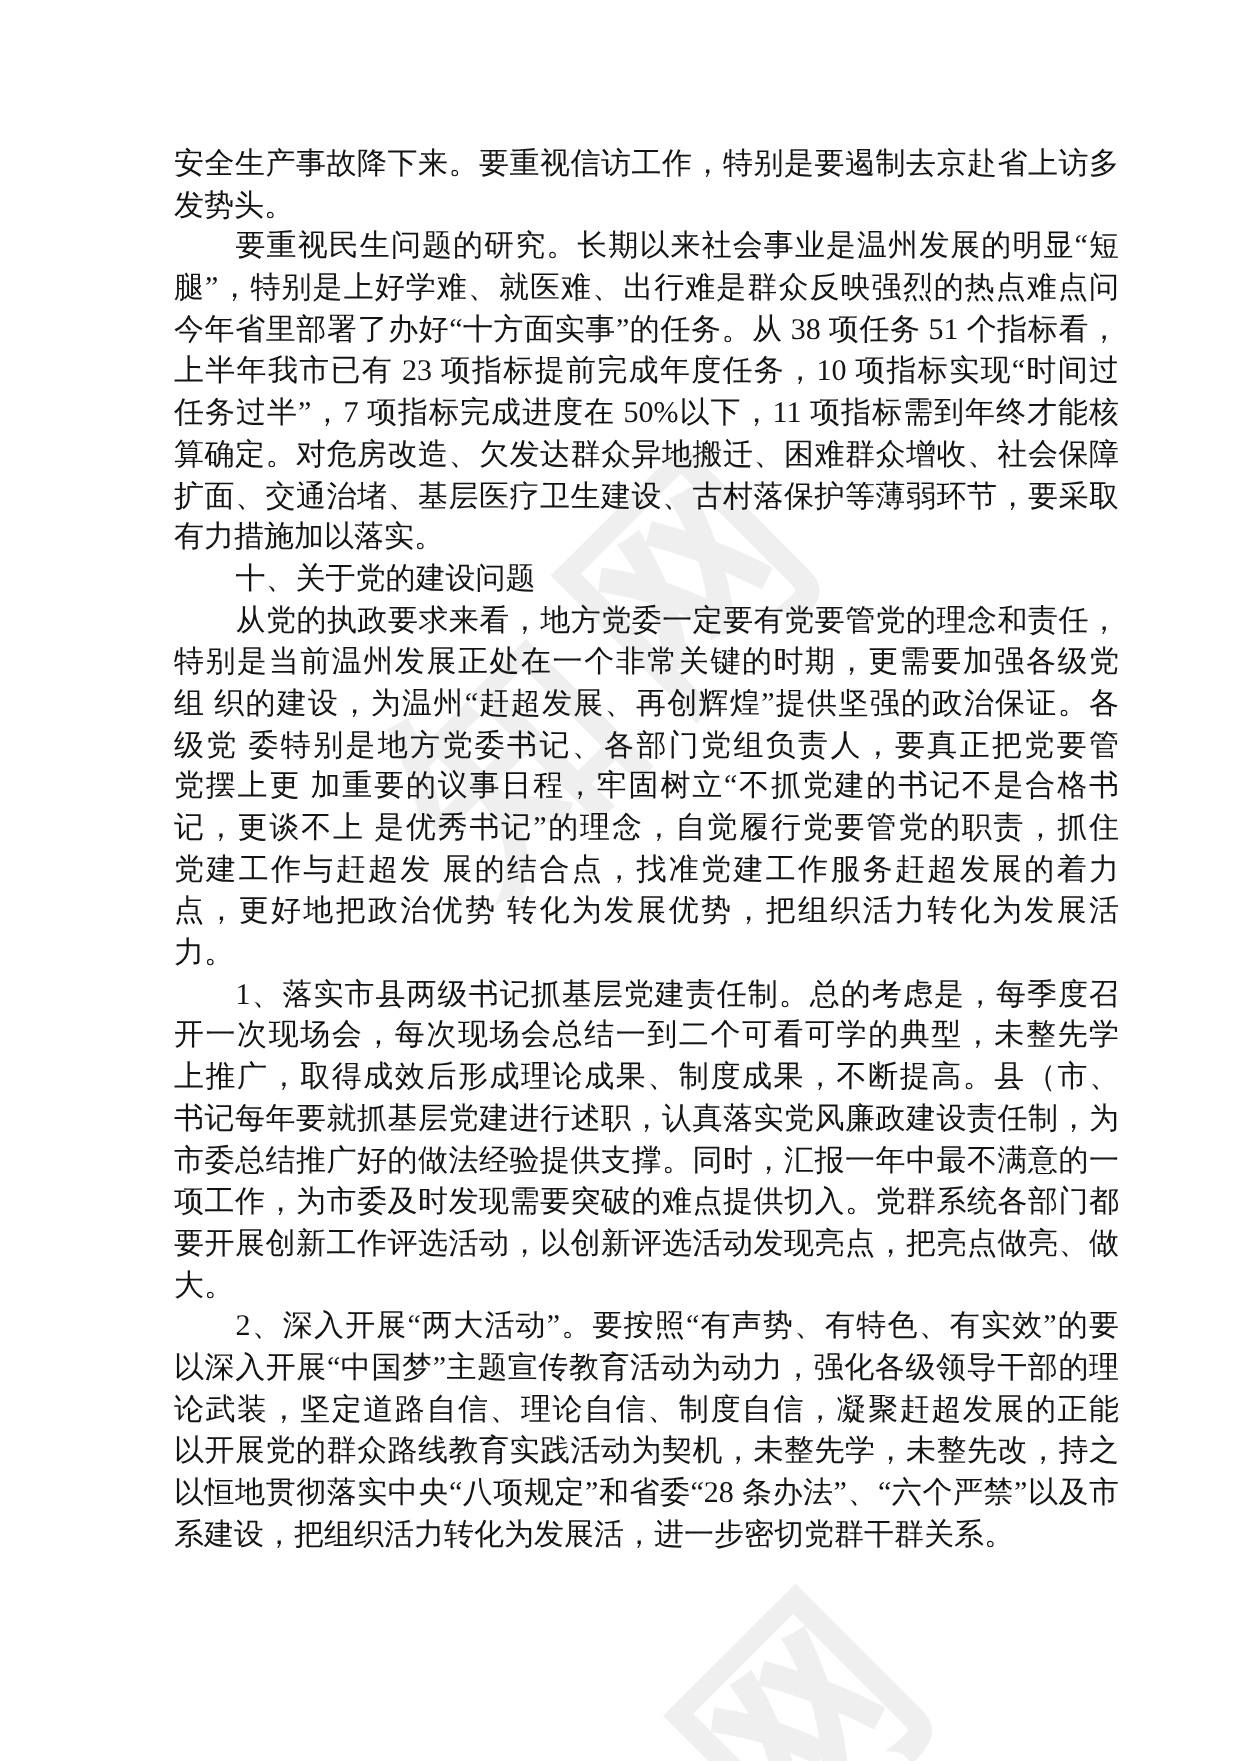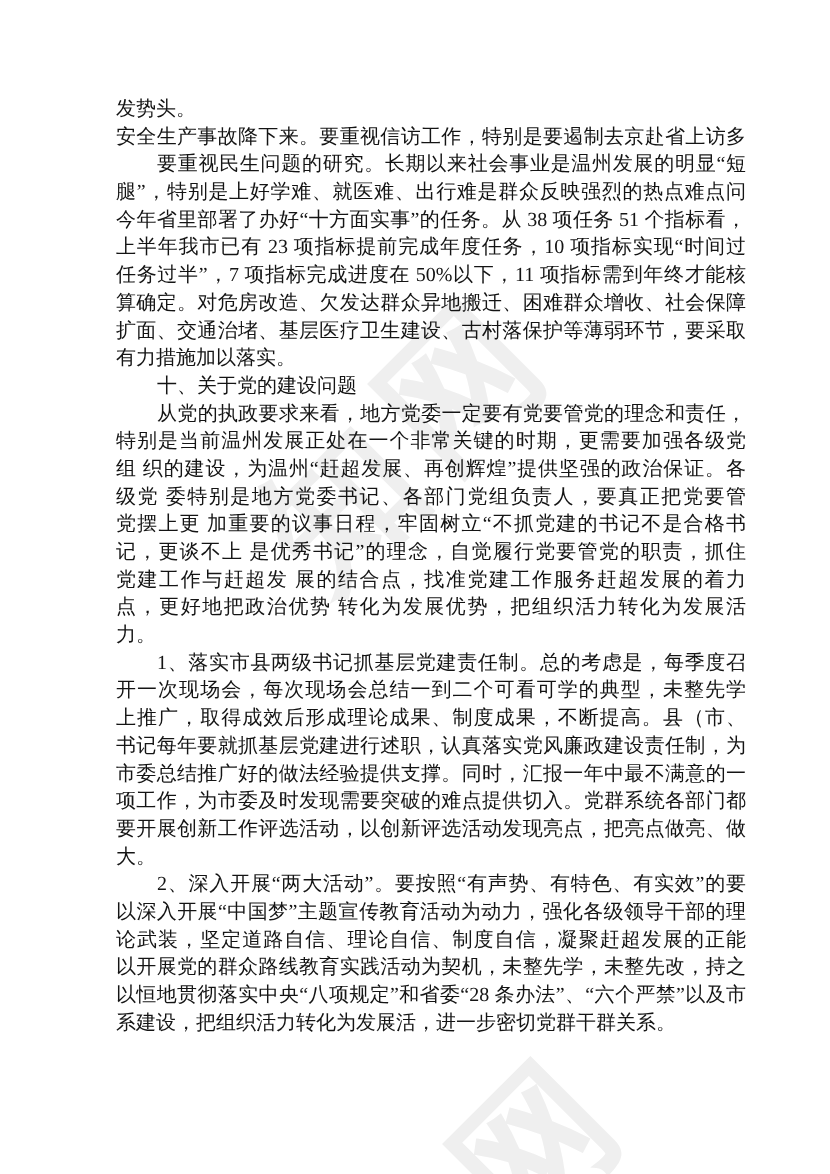--- a/index.html
+++ b/index.html
@@ -59,22 +59,22 @@
     padding-left: 41px;
   }
 </style>
 </head>
 <body>
 
 <div class="page">
   <div class="watermark wm-mid">知网</div>
   <div class="watermark wm-bottom">知网</div>
   <div class="text-block">
+      <div class="line">安全生产事故降下来。要重视信访工作，特别是要遏制去京赴省上访多</div>
       <div class="line end">发势头。</div>
-      <div class="line">安全生产事故降下来。要重视信访工作，特别是要遏制去京赴省上访多</div>
       <div class="line indent">要重视民生问题的研究。长期以来社会事业是温州发展的明显“短</div>
       <div class="line">腿”，特别是上好学难、就医难、出行难是群众反映强烈的热点难点问题。</div>
       <div class="line">今年省里部署了办好“十方面实事”的任务。从 38 项任务 51 个指标看，</div>
       <div class="line">上半年我市已有 23 项指标提前完成年度任务，10 项指标实现“时间过半、</div>
       <div class="line">任务过半”，7 项指标完成进度在 50%以下，11 项指标需到年终才能核</div>
       <div class="line">算确定。对危房改造、欠发达群众异地搬迁、困难群众增收、社会保障</div>
       <div class="line">扩面、交通治堵、基层医疗卫生建设、古村落保护等薄弱环节，要采取</div>
       <div class="line end">有力措施加以落实。</div>
       <div class="line indent end">十、关于党的建设问题</div>
       <div class="line indent">从党的执政要求来看，地方党委一定要有党要管党的理念和责任，</div>

